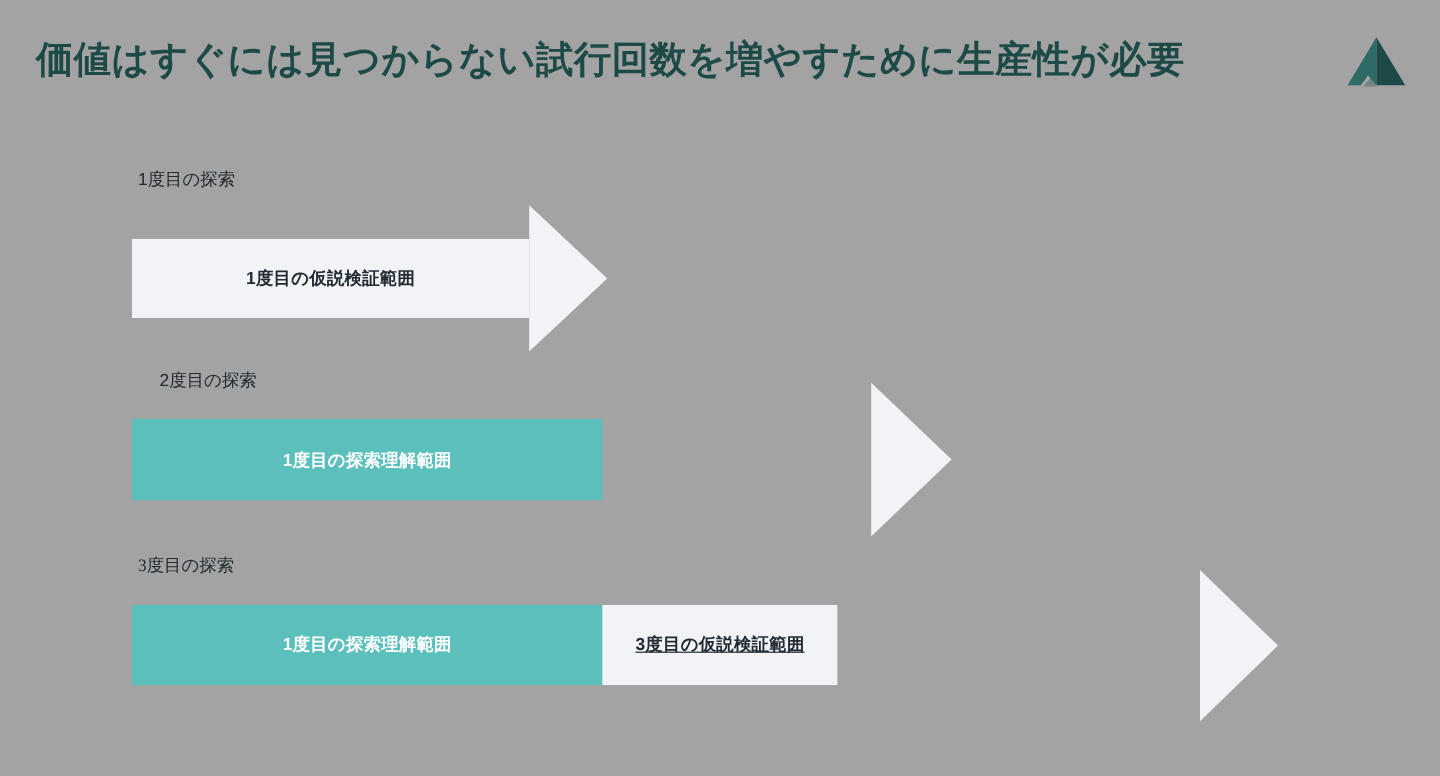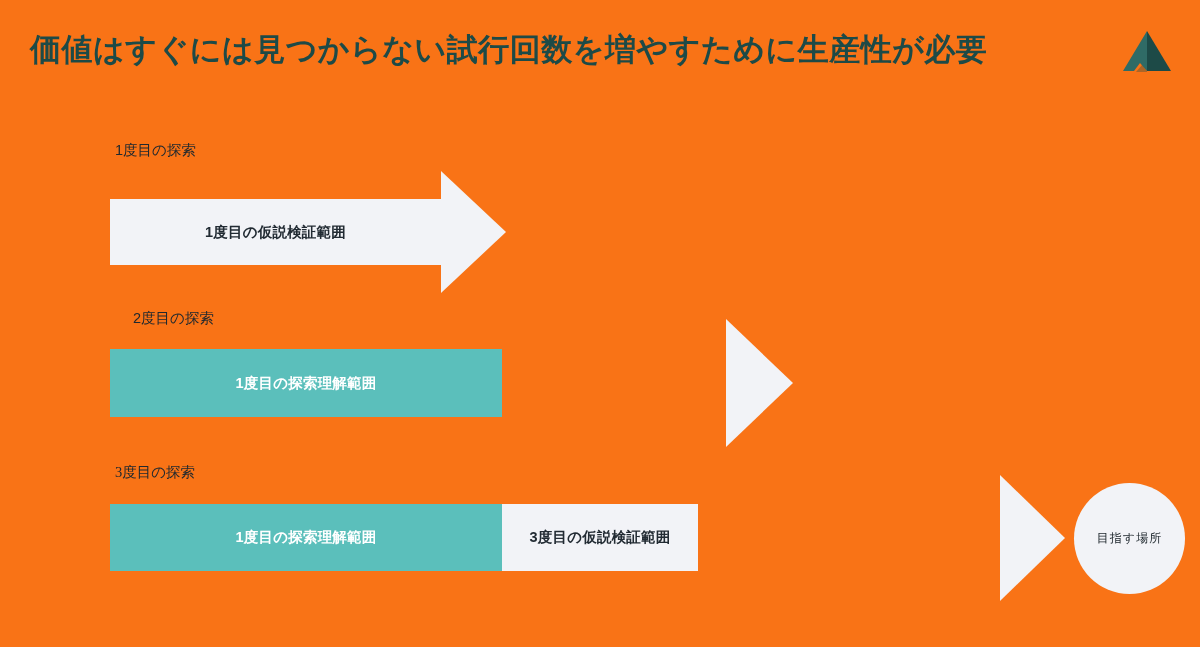--- a/index.html
+++ b/index.html
@@ -9,21 +9,21 @@
     height: 647px;
     background: #ffffff;
     font-family: "Liberation Sans", "DejaVu Sans", sans-serif;
     overflow: hidden;
   }
 
   #slide {
     position: relative;
     width: 1200px;
     height: 647px;
-    background: #f97316;
+    background: #a3a3a3;
   }
 
   
   #header {
     position: absolute;
     left: 0; top: 0;
     width: 1200px;
     height: 95px;
   }
 
@@ -162,24 +162,21 @@
         <div class="arrow-head" style="left:616px; margin-top:-64px; border-top-width:64px; border-bottom-width:64px; border-left-width:67px;"></div>
       </div>
     </div>
 
     <div class="row" style="top:325px;height:227px;">
       <div class="row-label" style="left:115px; top:47px;font-family:Liberation Serif, serif;">3度目の探索</div>
 
       <div class="arrow-wrap" style="left:110px; top:88px; width:890px; height:67px;">
         <div class="arrow-body">
           <div class="seg teal1" style="width:392px;">1度目の探索理解範囲</div>
-          <div class="seg gray" style="width:196px;">3度目の仮説検証範囲</div>
+          <div class="seg gray" style="width:196px;text-decoration:underline;">3度目の仮説検証範囲</div>
         </div>
         <div class="arrow-head" style="left:890px; margin-top:-63px; border-top-width:63px; border-bottom-width:63px; border-left-width:65px;"></div>
       </div>
 
-      <div id="goal-circle" style="left:1074px; top:67px; width:111px; height:111px;">
-        <span class="goal-text">目指す場所</span>
-      </div>
     </div>
 
   </div>
 </div>
 
 </body></html>

